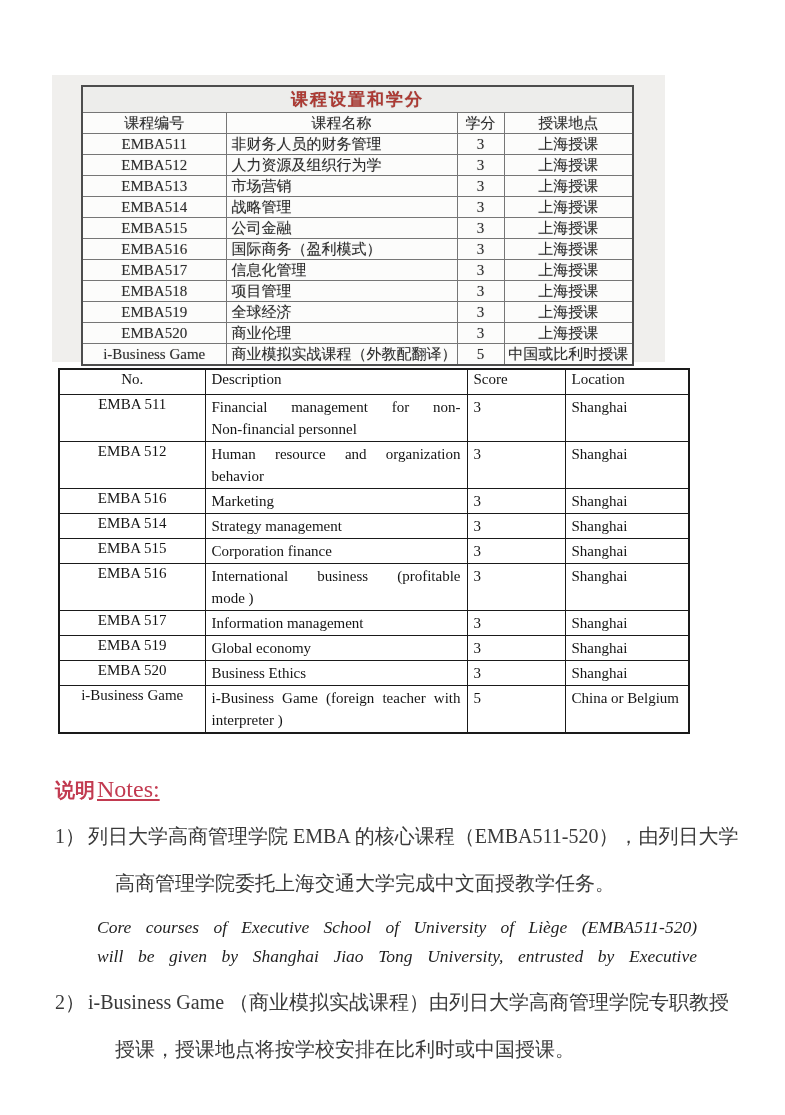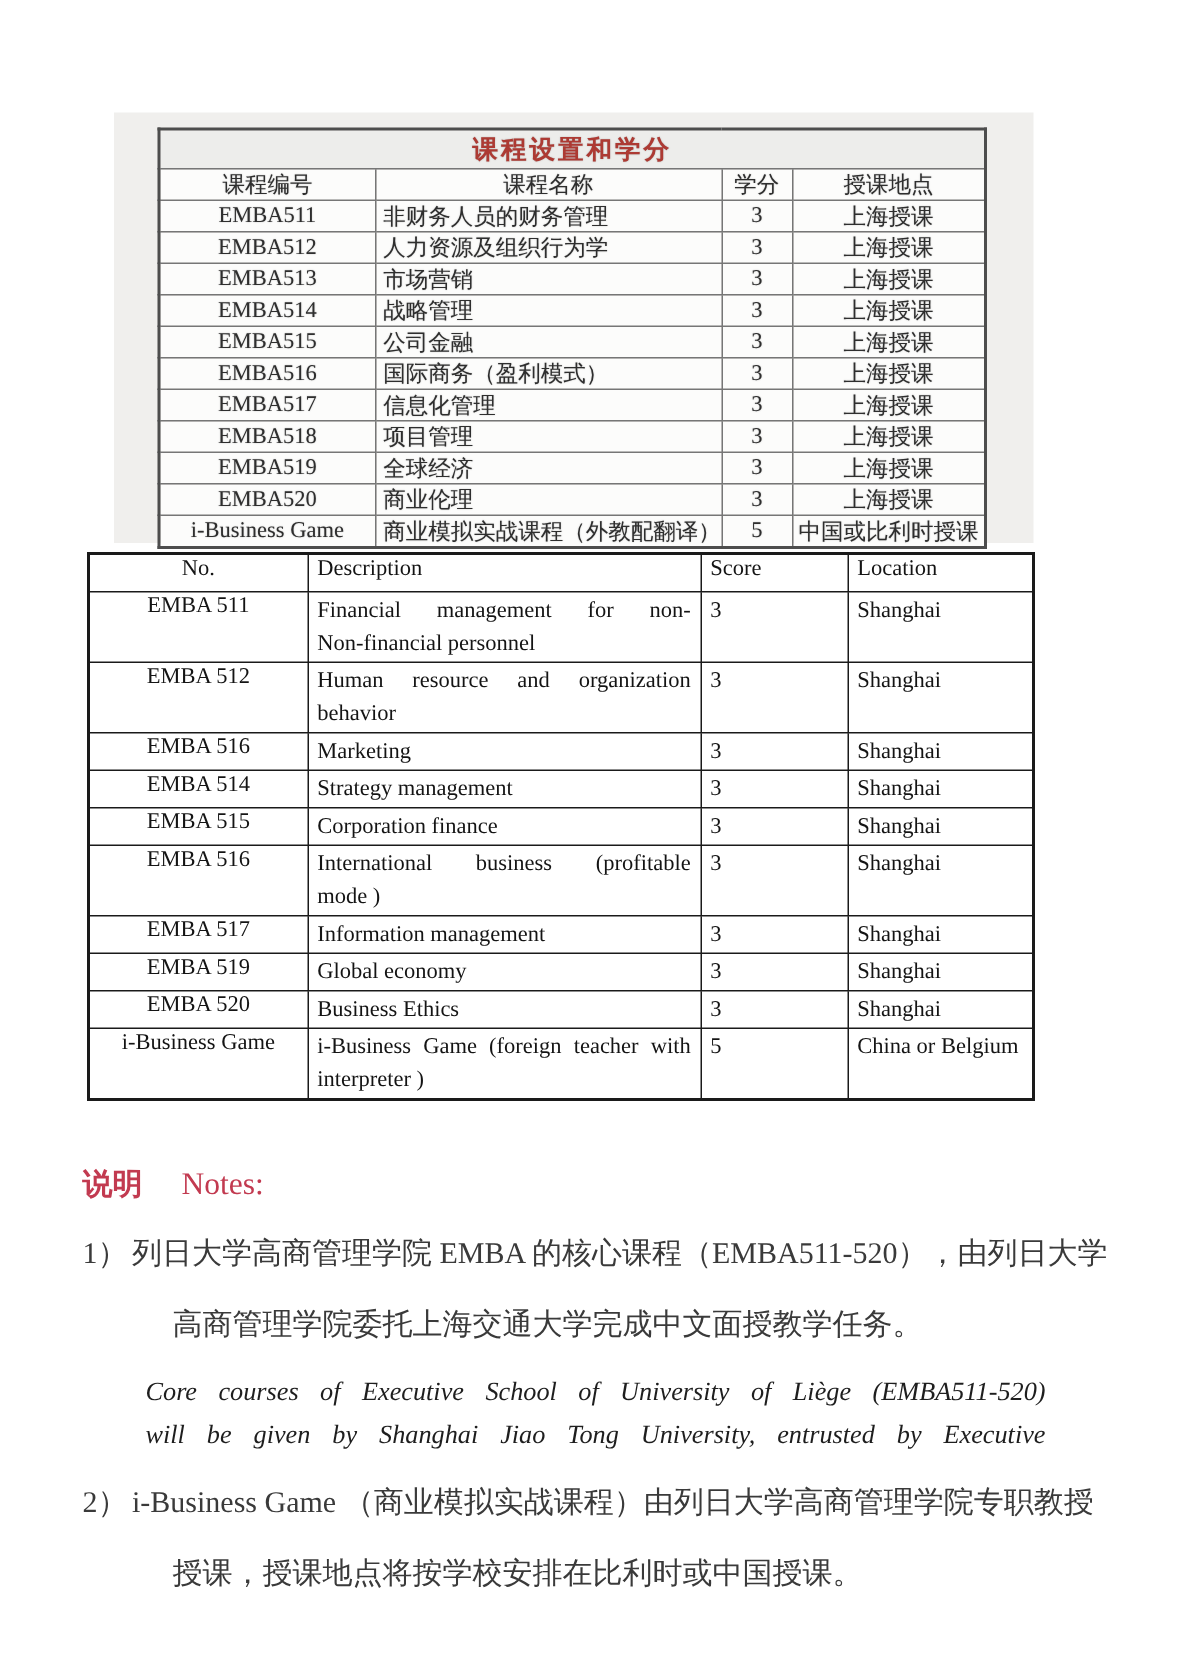--- a/index.html
+++ b/index.html
@@ -1,20 +1,20 @@
 <!DOCTYPE html>
 <html><head>
 <meta charset="utf-8">
 <style>
   html,body{margin:0;padding:0;background:#ffffff;}
   body{width:785px;height:1115px;position:relative;overflow:hidden;
        font-family:"Liberation Serif","DejaVu Serif",serif;}
 
   
-  .t1wrap{position:absolute;left:76px;top:75px;width:613px;height:287px;
+  .t1wrap{position:absolute;left:52px;top:75px;width:613px;height:287px;
           background:#f0efed;}
   table.t1{position:absolute;left:29px;top:10px;width:551px;
            border-collapse:collapse;table-layout:fixed;
            font-size:15px;color:#2e2e2e;
            border:2px solid #4d4d4d;}
   table.t1 td{border:1px solid #767676;padding:0 2px;height:20px;
               text-align:center;white-space:nowrap;overflow:hidden;
               background:#fcfcfb;
               text-shadow:0 0 1px rgba(70,70,70,.4);}
   table.t1 tr.t1-title td{height:25px;font-size:17px;font-weight:bold;
@@ -31,21 +31,21 @@
   table.t2 tr.t2-hdr td{height:22px;}
   table.t2 td.no{text-align:center;padding:1px 2px;}
   table.t2 .dline{line-height:22px;}
   table.t2 td.score .dline, table.t2 td.loc .dline{line-height:22px;}
   .jl{text-align:justify;text-align-last:justify;}
 
   
   .notes{position:absolute;left:55px;top:776px;width:678px;}
   .nheading{line-height:26px;white-space:nowrap;}
   .nh-zh{font-size:20px;font-weight:bold;}
-  .nh-en{font-size:21px;margin-left:26px;}
+  .nh-en{font-size:24px;margin-left:2px;text-decoration:underline;}
   .note-item{margin-top:8px;}
   .zh-line{font-size:20px;line-height:47px;white-space:nowrap;color:#3a3a3a;}
   .zh-first{display:flex;}
   .marker{width:33px;flex:none;}
   .indent{margin-left:60px;}
   .en-block{margin-left:42px;width:600px;margin-top:6px;font-style:italic;}
   .en-line{font-size:17.5px;line-height:29px;color:#1e1e1e;}
 </style>
 </head>
 <body>

